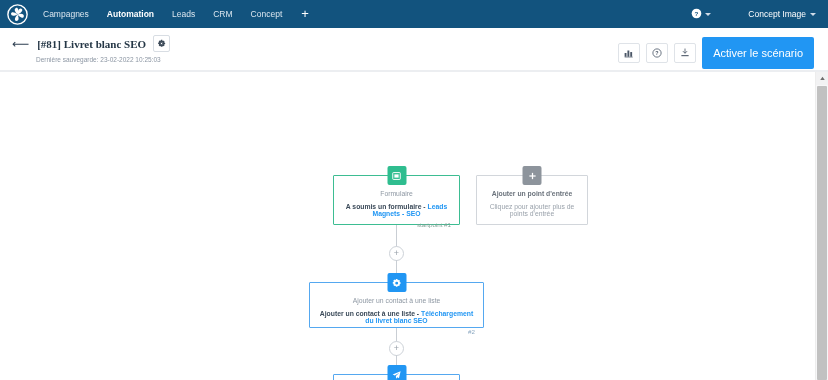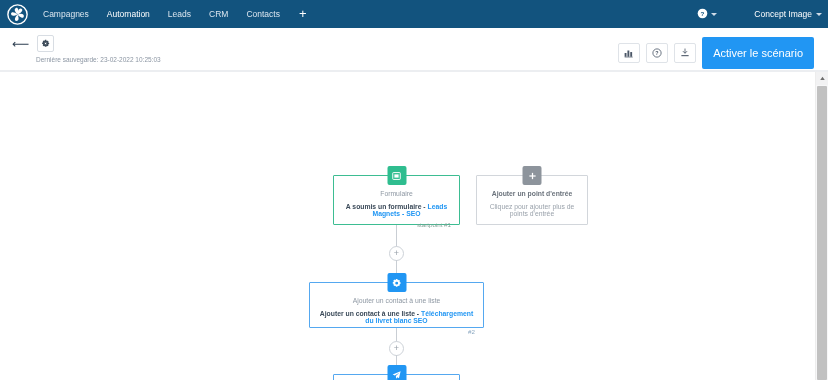--- a/index.html
+++ b/index.html
@@ -10,39 +10,39 @@
     font-family: "Liberation Sans", sans-serif;
     -webkit-font-smoothing: antialiased;
   }
 
   
   .topnav {
     height: 28px;
     background: #12537e;
     display: flex;
     align-items: center;
-    padding: 0 0 0 4px;
+    padding: 0 6px 0 4px;
     color: #ffffff;
   }
   .logo {
     width: 22px; height: 22px;
     margin: 0 6px 0 2px;
     flex: 0 0 auto;
     display: flex; align-items: center; justify-content: center;
   }
   .nav-items { display: flex; align-items: center; gap: 0; }
   .nav-item {
     font-size: 8.5px;
     color: #dbe6ef;
     padding: 0 9px;
     line-height: 28px;
     white-space: nowrap;
     cursor: pointer;
   }
-  .nav-item.active { color: #ffffff; font-weight: normal; }
+  .nav-item.active { color: #ffffff; font-weight: bold; }
   .nav-plus {
     font-size: 13px; color: #ffffff; padding: 0 10px;
     line-height: 28px; cursor: pointer;
   }
   .nav-right { margin-left: auto; display: flex; align-items: center; gap: 17px; }
   .nav-help {
     display: flex; align-items: center; gap: 3px;
     padding: 0 10px; cursor: pointer;
   }
   .nav-acct {
@@ -226,21 +226,21 @@
         <path d="M12 12 C7.6 14.3 4.7 13.8 4.6 11.2 C4.5 8.9 8.2 8.6 12 12 Z"></path>
         <path d="M12 12 C8.4 8.6 7.9 5.7 10.2 4.6 C12.3 3.6 13.9 6.9 12 12 Z"></path>
       </g>
     </svg>
   </div>
   <div class="nav-items">
     <div class="nav-item">Campagnes</div>
     <div class="nav-item active">Automation</div>
     <div class="nav-item">Leads</div>
     <div class="nav-item">CRM</div>
-    <div class="nav-item">Contacts</div>
+    <div class="nav-item">Concept</div>
     <div class="nav-plus">+</div>
   </div>
   <div class="nav-right">
     <div class="nav-help">
       <span>
         <svg width="11" height="11" viewBox="0 0 16 16">
           <circle cx="8" cy="8" r="7" fill="#ffffff"></circle>
           <text x="8" y="11.5" font-size="9" font-weight="bold" text-anchor="middle" fill="#12537e" font-family="Liberation Sans, sans-serif">?</text>
         </svg>
       </span>
@@ -250,20 +250,21 @@
       <span>Concept Image</span>
       <span class="caret"></span>
     </div>
   </div>
 </div>
 
 <div class="subheader">
   <div class="title-wrap">
     <div class="title-row">
       <span class="back-arrow">⟵</span>
+      <span class="page-title">[#81] Livret blanc SEO</span>
       <span class="gear-btn">
         <svg width="9" height="9" viewBox="0 0 16 16">
           <path fill="#3d4b59" d="M8 5.2A2.8 2.8 0 1 0 8 10.8A2.8 2.8 0 0 0 8 5.2m0 1.4a1.4 1.4 0 1 1 0 2.8a1.4 1.4 0 0 1 0-2.8"></path>
           <path fill="#3d4b59" d="M7.1 1h1.8l.3 1.6 1.1.5 1.4-.9 1.3 1.3-.9 1.4.5 1.1 1.6.3v1.8l-1.6.3-.5 1.1.9 1.4-1.3 1.3-1.4-.9-1.1.5-.3 1.6H7.1l-.3-1.6-1.1-.5-1.4.9-1.3-1.3.9-1.4-.5-1.1L1.8 8.9V7.1l1.6-.3.5-1.1-.9-1.4 1.3-1.3 1.4.9 1.1-.5z" opacity="0.0"></path>
           <path fill="#3d4b59" d="M13.4 9.4l1.1-.3V6.9l-1.1-.3a5.6 5.6 0 0 0-.5-1.2l.6-1-1.6-1.6-1 .6a5.6 5.6 0 0 0-1.2-.5L9.4 1.5H7.1L6.8 2.6c-.4.1-.8.3-1.2.5l-1-.6L3 4.1l.6 1c-.2.4-.4.8-.5 1.2l-1.1.3v2.2l1.1.3c.1.4.3.8.5 1.2l-.6 1 1.6 1.6 1-.6c.4.2.8.4 1.2.5l.3 1.1h2.3l.3-1.1c.4-.1.8-.3 1.2-.5l1 .6 1.6-1.6-.6-1c.2-.4.4-.8.5-1.2M8.3 10.5a2.3 2.3 0 1 1 0-4.6a2.3 2.3 0 0 1 0 4.6"></path>
         </svg>
       </span>
     </div>
     <div class="saved-text">Dernière sauvegarde: 23-02-2022 10:25:03</div>
   </div>

